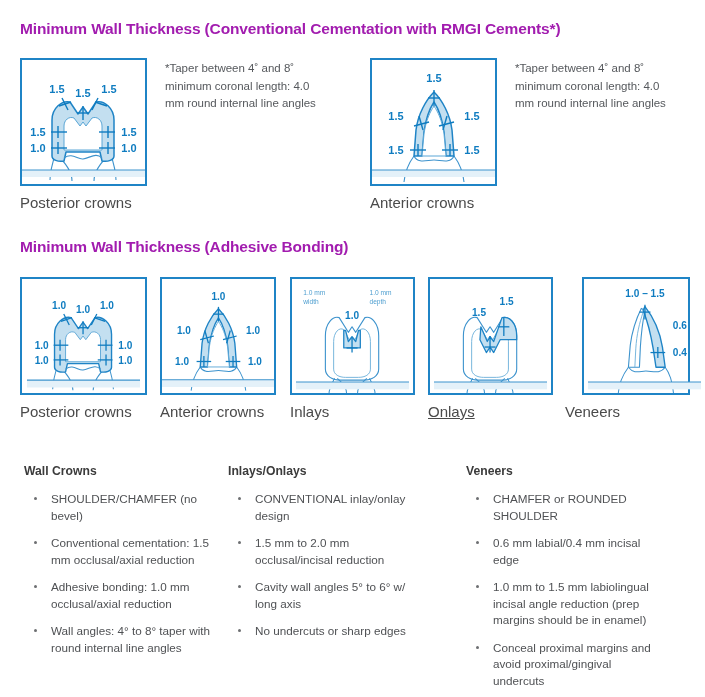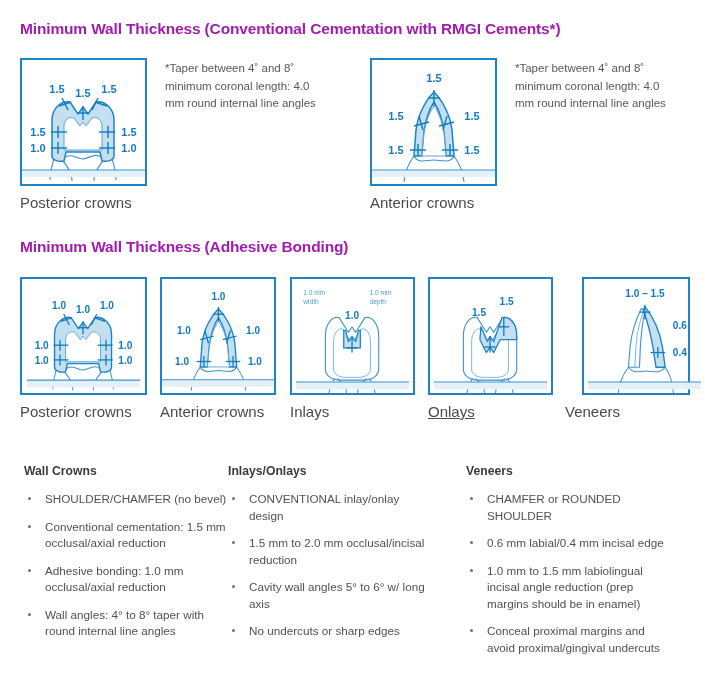--- a/index.html
+++ b/index.html
@@ -65,21 +65,21 @@
   #col-2 { left: 466px; }
 
   .col-head {
     color: #3b3b3b;
     font-size: 12.2px;
     font-weight: bold;
     margin: 0 0 13px 0;
   }
   .bullet-list {
     list-style: none;
-    margin: 2px;
+    margin: 8px;
     padding: 0;
   }
   .bullet-item {
     position: relative;
     padding-left: 19px;
     margin-bottom: 11px;
     color: #4f5154;
     font-size: 11.7px;
     line-height: 16.5px;
   }

